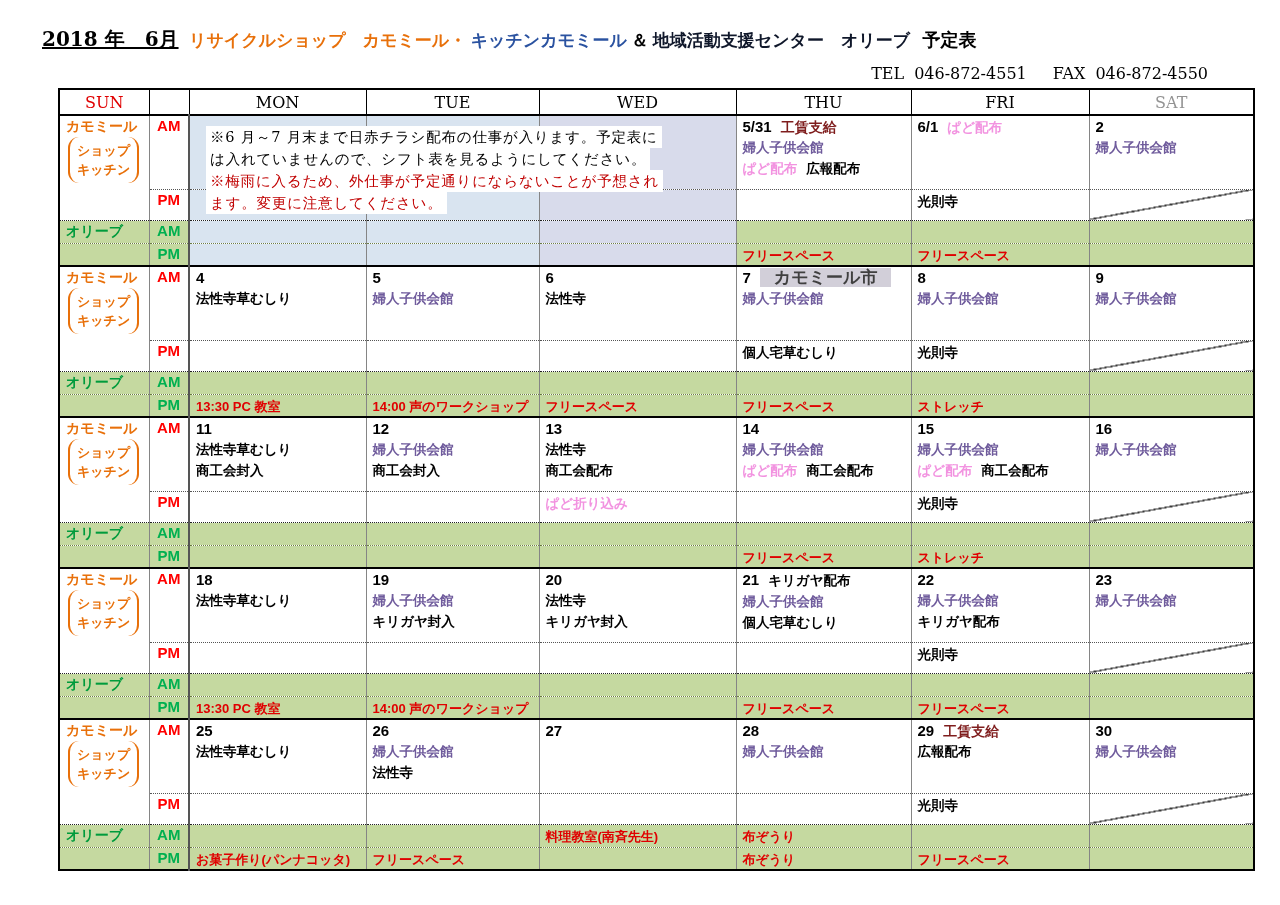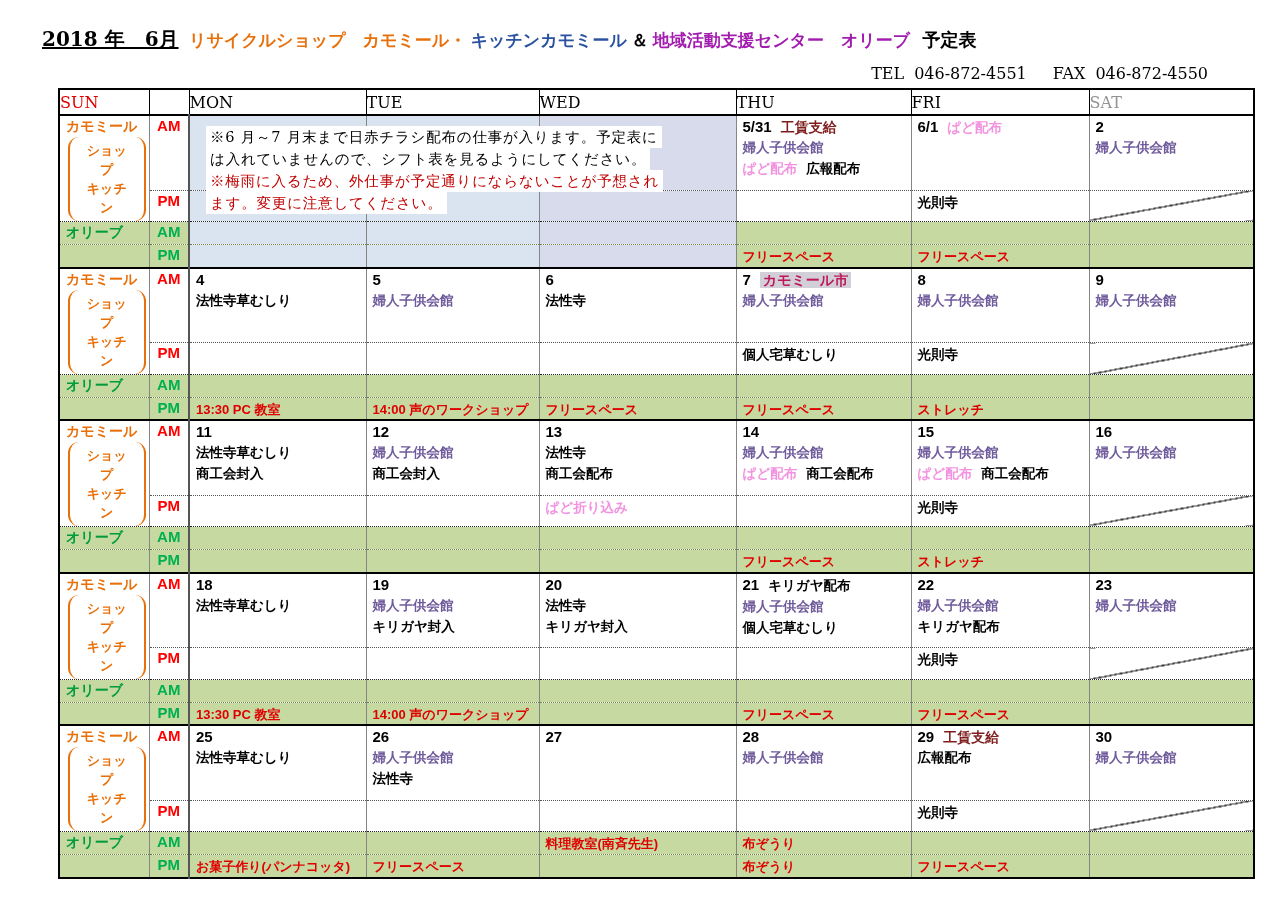--- a/index.html
+++ b/index.html
@@ -8,62 +8,62 @@
     font-family:"Liberation Sans","DejaVu Sans",sans-serif;
     -webkit-font-smoothing:antialiased;
   }
   
   .title{position:absolute;left:42px;top:26px;white-space:nowrap;}
   .title span{vertical-align:baseline;}
   .t-date{font-family:"DejaVu Serif","Liberation Serif",serif;font-size:20px;font-weight:700;color:#000;text-decoration:underline;}
   .t-shop{font-size:17px;font-weight:700;color:#e8700a;margin-left:6px;}
   .t-kitchen{font-size:17px;font-weight:700;color:#2a52a0;}
   .t-amp{font-size:17px;font-weight:700;color:#000;}
-  .t-center{font-size:17px;font-weight:700;color:#a21caf;}
+  .t-center{font-size:17px;font-weight:700;color:#0f172a;}
   .t-suffix{font-size:18px;font-weight:700;color:#000;margin-left:8px;}
   
   .contact{position:absolute;top:64px;right:72px;white-space:nowrap;
     font-family:"DejaVu Serif","Liberation Serif",serif;font-size:16px;color:#000;}
   .contact .sep{display:inline-block;width:26px;}
   .contact .lab{margin-right:10px;}
   
   table.cal{position:absolute;left:58px;top:88px;border-collapse:collapse;table-layout:fixed;
     border:2px solid #000;}
   .cal th{
     font-family:"DejaVu Serif","Liberation Serif",serif;font-size:16px;font-weight:400;
-    height:24px;border:1px solid #000;border-bottom:1.5px solid #000;background:#fff;text-align:left;padding:0;margin-top:20px;}
+    height:24px;border:1px solid #000;border-bottom:1.5px solid #000;background:#fff;text-align:center;padding:0;margin-top:20px;}
   .cal th.sun{color:#e00000;}
   .cal th.sat{color:#939393;}
   .cal td{border-left:1px solid #858585;border-right:1px solid #858585;
     vertical-align:top;padding:1px 3px 0 6px;overflow:hidden;}
   tr.r-am{height:74px;} tr.r-pm{height:31px;} tr.r-oam{height:23px;} tr.r-opm{height:23px;}
   tr.r-am > td{border-top:2px solid #000;}
   tr.r-pm > td{border-top:1px dotted #555;}
   tr.r-oam > td{border-top:1px dotted #222;background:#c5d9a0;}
   tr.r-opm > td{border-top:1px dotted #6d7d46;background:#c5d9a0;}
   
   td.side{background:#fff;padding-top:2px;}
   td.ampm,td.oampm{text-align:center;padding:1px 0 0 0;font-weight:700;font-size:15px;border-right:2px solid #555;}
   td.ampm{color:#ff0000;}
   td.oampm{color:#00b050;}
   td.oside{color:#009b3c;font-weight:700;font-size:14px;padding-top:2px;}
   .kamo-name{color:#e8700a;font-weight:700;font-size:14px;line-height:17px;}
   .kamo-wrap{margin-top:2px;padding-left:2px;}
   .kamo-lines{display:inline-block;border-left:2px solid #e8700a;border-right:2px solid #e8700a;
-    border-radius:11px;padding:4px 15px;color:#e8700a;font-weight:700;font-size:13px;line-height:19px;text-align:center;}
+    border-radius:11px;padding:4px 7px;color:#e8700a;font-weight:700;font-size:13px;line-height:19px;text-align:center;}
   
   .line{line-height:20px;white-space:nowrap;}
   .seg + .seg{margin-left:9px;}
   .num{font-size:15px;font-weight:700;color:#000;}
   .bk{font-size:13.5px;font-weight:700;color:#000;}
   .pu{font-size:13.5px;font-weight:700;color:#6f5b9c;}
   .pk{font-size:13.5px;font-weight:700;color:#f293e0;}
   .mg{font-size:14px;font-weight:700;color:#7f1d1d;}
   .rd{font-size:13px;font-weight:700;color:#e00000;}
-  .hl{font-size:14px;font-weight:700;color:#be185d;background:#d2cfd9;padding:0 3px;}
+  .hl{font-size:17px;font-weight:700;color:#404040;background:#d2cfd9;padding:0 14px;}
   tr.r-oam .line,tr.r-opm .line{line-height:19px;}
   
   td.diag{background-image:linear-gradient(to bottom right,
       transparent calc(50% - 0.7px),#3a3a3a calc(50% - 0.7px),
       #3a3a3a calc(50% + 0.7px),transparent calc(50% + 0.7px));}
   
   td.bg-blue{background:#d9e4f0 !important;}
   td.bg-lav{background:#d8dbeb !important;}
   
   .notice{position:absolute;left:206px;top:126px;z-index:5;}

